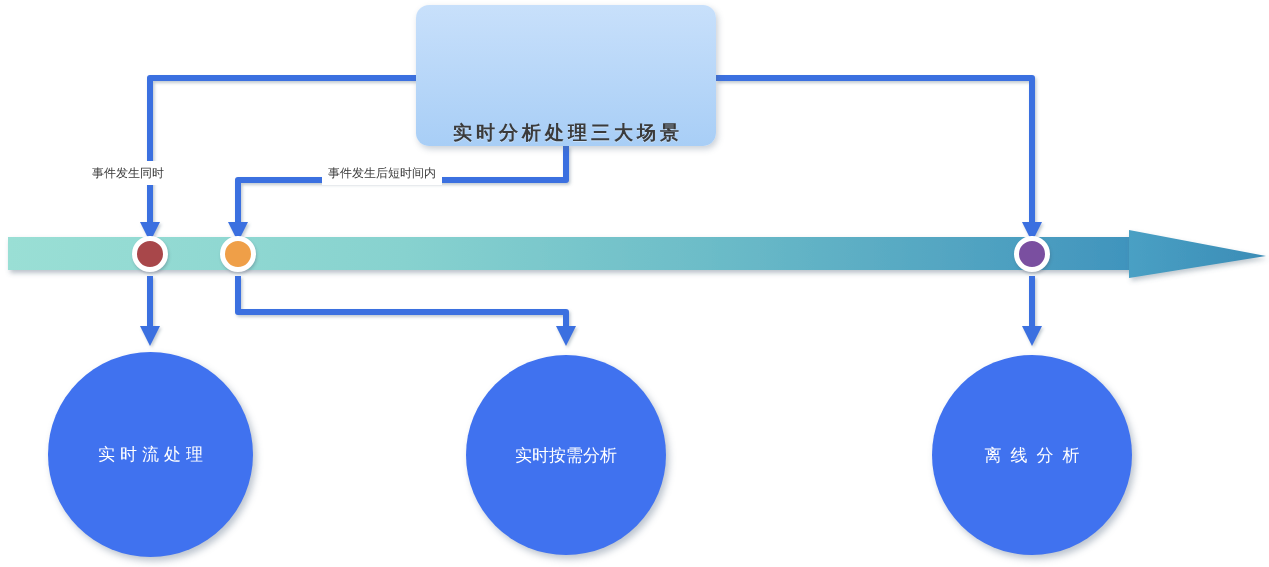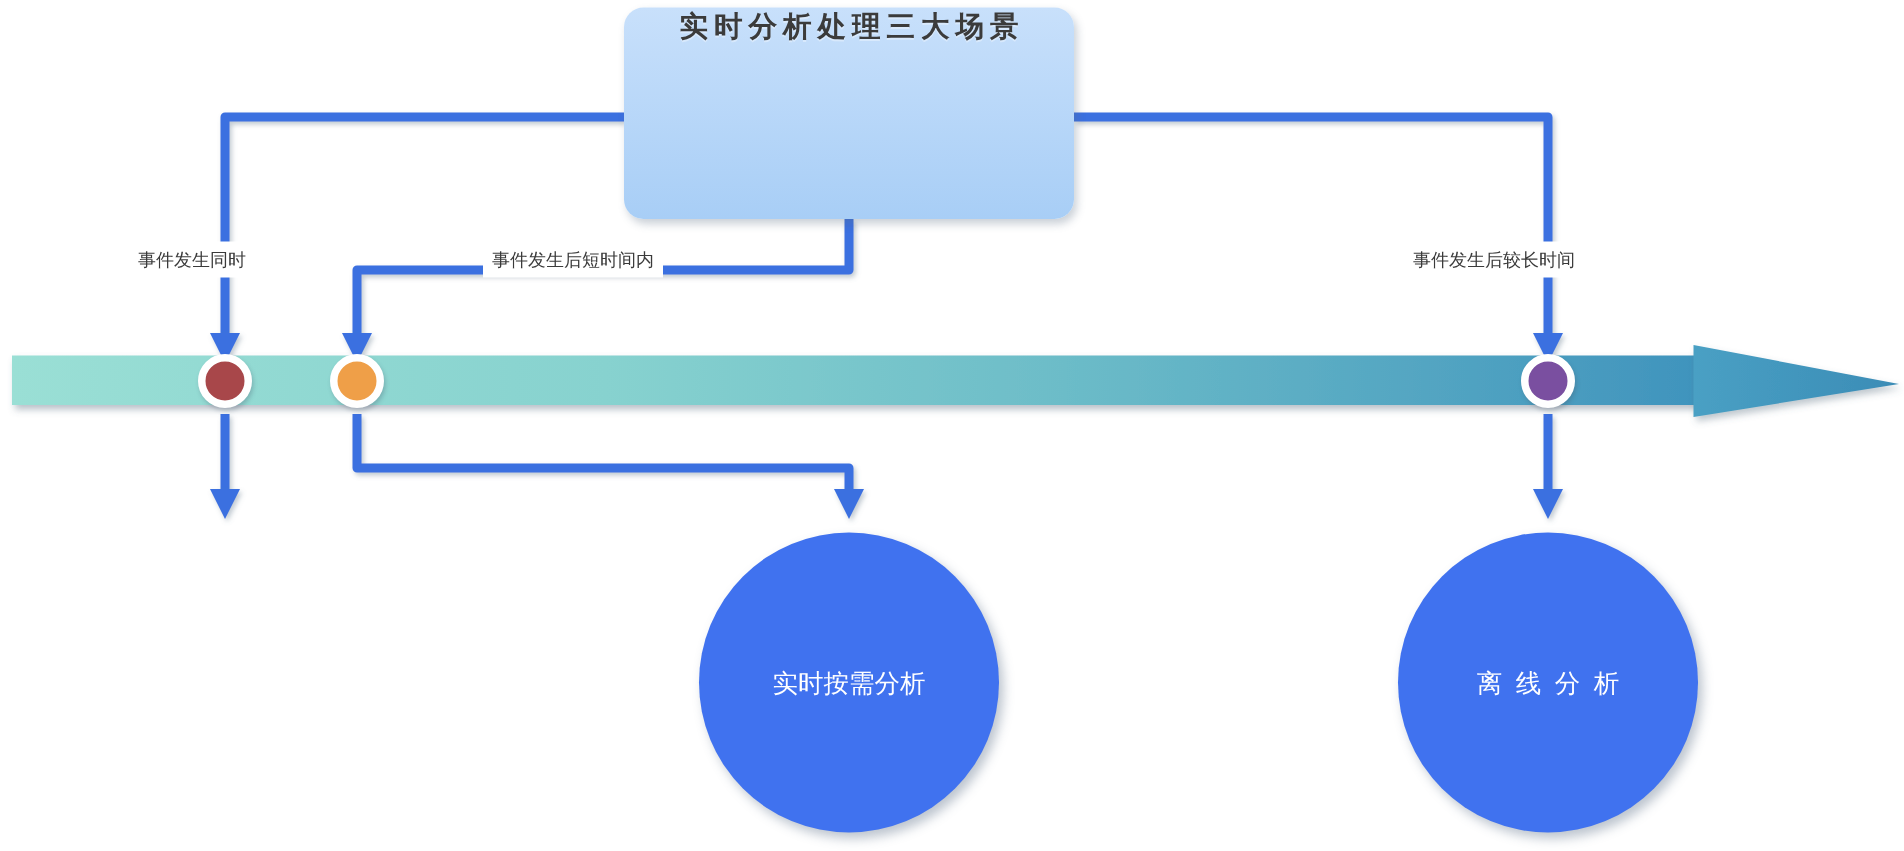--- a/index.html
+++ b/index.html
@@ -31,21 +31,21 @@
   .title-box {
     position: absolute;
     left: 416px;
     top: 5px;
     width: 300px;
     height: 141px;
     border-radius: 13px;
     background: linear-gradient(180deg, #c8e0fb 0%, #a8cef6 100%);
     box-shadow: 2px 3px 6px rgba(90,110,130,0.32);
     display: flex;
-    align-items: flex-start;
+    align-items: flex-end;
     justify-content: center;
     z-index: 6;
   }
   .title-box-text {
     font-size: 19px;
     font-weight: bold;
     color: #3b3b3b;
     letter-spacing: 4px;
     text-indent: 4px;
     white-space: nowrap;
@@ -151,26 +151,28 @@
       <polygon points="1022,326 1042,326 1032,346"></polygon>
     </g>
   </svg>
 
   <div class="title-box">
     <span class="title-box-text">实时分析处理三大场景</span>
   </div>
 
   <div class="stage-label" style="left:86px; top:161px;">事件发生同时</div>
   <div class="stage-label" style="left:308px; top:161px;margin-left:14px;">事件发生后短时间内</div>
-  <div class="stage-label" style="left:936px; top:161px;">事件发生后较长时间</div>
 
   <div class="dot" style="left:132px; top:236px; background:#a8474a;"></div>
   <div class="dot" style="left:220px; top:236px; background:#ef9f48;"></div>
   <div class="dot" style="left:1014px; top:236px; background:#7a4fa0;"></div>
 
+  <div class="scenario" style="left:48px; top:352px; width:205px; height:205px;">
+    <span class="scenario-text" style="letter-spacing:5px; text-indent:5px;">实时流处理</span>
+  </div>
 
   <div class="scenario" style="left:932px; top:355px; width:200px; height:200px;">
     <span class="scenario-text" style="letter-spacing:9px; text-indent:9px;">离线分析</span>
   </div>
 
   <div class="scenario" style="left:466px; top:355px; width:200px; height:200px;">
     <span class="scenario-text" style="letter-spacing:0px;">实时按需分析</span>
   </div>
 
 </div>

